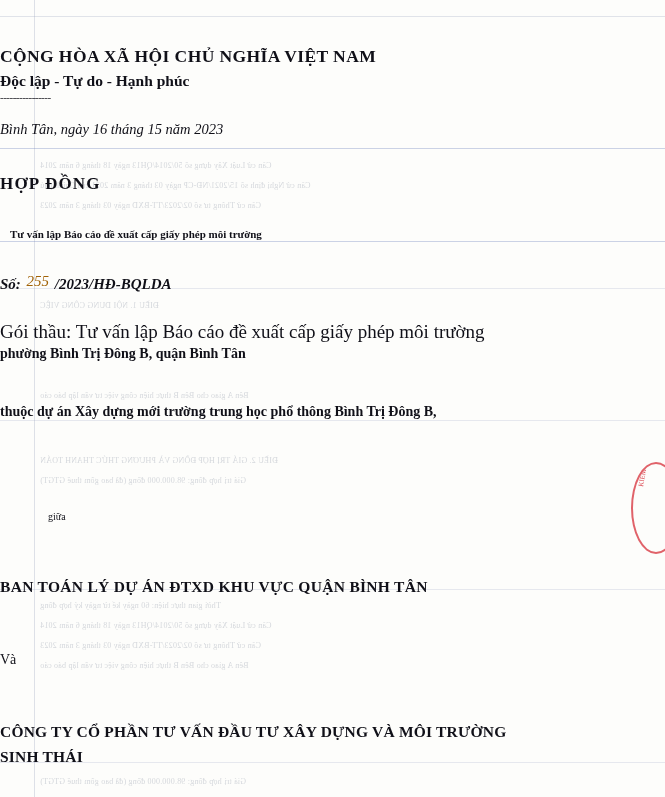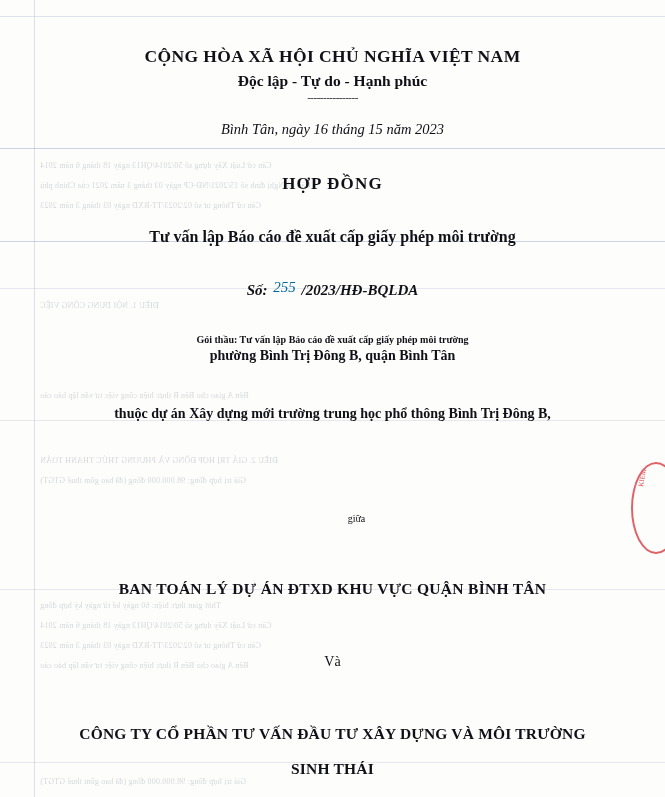--- a/index.html
+++ b/index.html
@@ -52,21 +52,21 @@
     left: 0; right: 0; top: 16px;
     height: 1px;
     background: rgba(150, 160, 185, 0.28);
   }
 
   .doc {
     position: absolute;
     left: 0;
     right: 0;
     top: 0;
-    text-align: center;
+    text-align: left;
   }
 
   .line { margin: 0; }
 
   .t-national {
     font-size: 17.5px;
     font-weight: bold;
     letter-spacing: 0.4px;
     margin-top: 46px;
   }
@@ -86,43 +86,44 @@
     font-style: italic;
     margin-top: 18px;
   }
   .t-contract {
     font-size: 17px;
     font-weight: bold;
     letter-spacing: 1.2px;
     margin-top: 36px;
   }
   .t-subject {
-    font-size: 16px;
+    font-size: 11px;
     font-weight: bold;
     margin-top: 34px;
+    padding-left: 10px;
   }
   .t-number {
     margin-top: 36px;
     font-size: 15px;
     font-weight: bold;
     font-style: italic;
   }
   .t-number .num-hand {
     font-style: italic;
     font-weight: normal;
-    color: #0369a1;
+    color: #a16207;
     font-size: 15px;
     padding: 0 2px;
     position: relative;
     top: -3px;
   }
   .t-package {
-    font-size: 10px;
-    font-weight: bold;
-    margin-top: 35px;
+    font-size: 19px;
+    font-weight: normal;
+    margin-top: 28px;
   }
   .t-project {
     font-size: 14px;
     font-weight: bold;
     margin-top: 36px;
     line-height: 22px;
   }
   .t-between {
     font-size: 10px;
     margin-top: 88px;
@@ -220,20 +221,20 @@
     <p class="line t-project" style="margin-top:0;">phường Bình Trị Đông B, quận Bình Tân</p>
     <p class="line t-project">thuộc dự án Xây dựng mới trường trung học phổ thông Bình Trị Đông B,</p>
 
     <p class="line t-between">giữa</p>
 
     <p class="line t-partya">BAN TOÁN LÝ DỰ ÁN ĐTXD KHU VỰC QUẬN BÌNH TÂN</p>
 
     <p class="line t-and">Và</p>
 
     <p class="line t-partyb">CÔNG TY CỔ PHẦN TƯ VẤN ĐẦU TƯ XÂY DỰNG VÀ MÔI TRƯỜNG</p>
-    <p class="line t-partyb" style="margin-top:12px;">SINH THÁI</p>
+    <p class="line t-partyb" style="margin-top:2px;">SINH THÁI</p>
   </div>
 
   <div class="stamp">
     <span class="stamp-text">KIỂM</span>
   </div>
 
 </div>
 
 </body></html>

